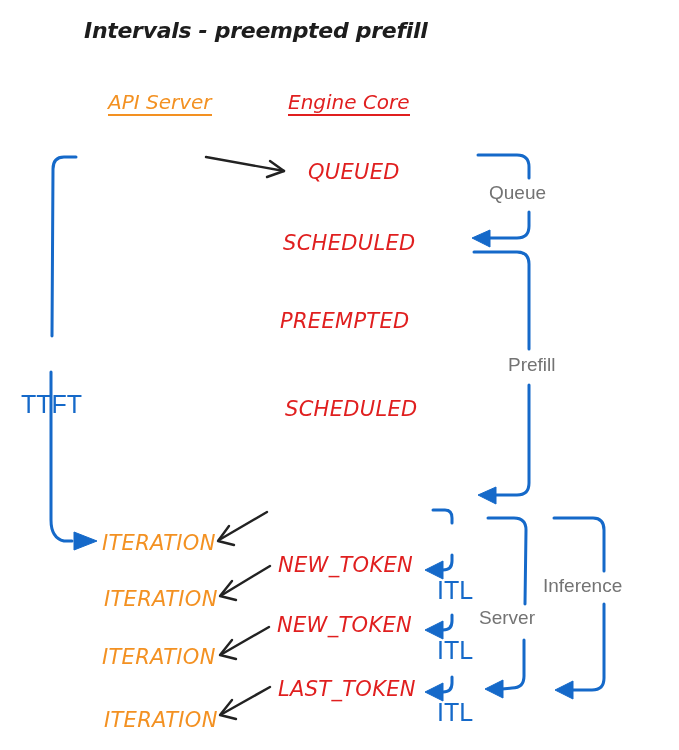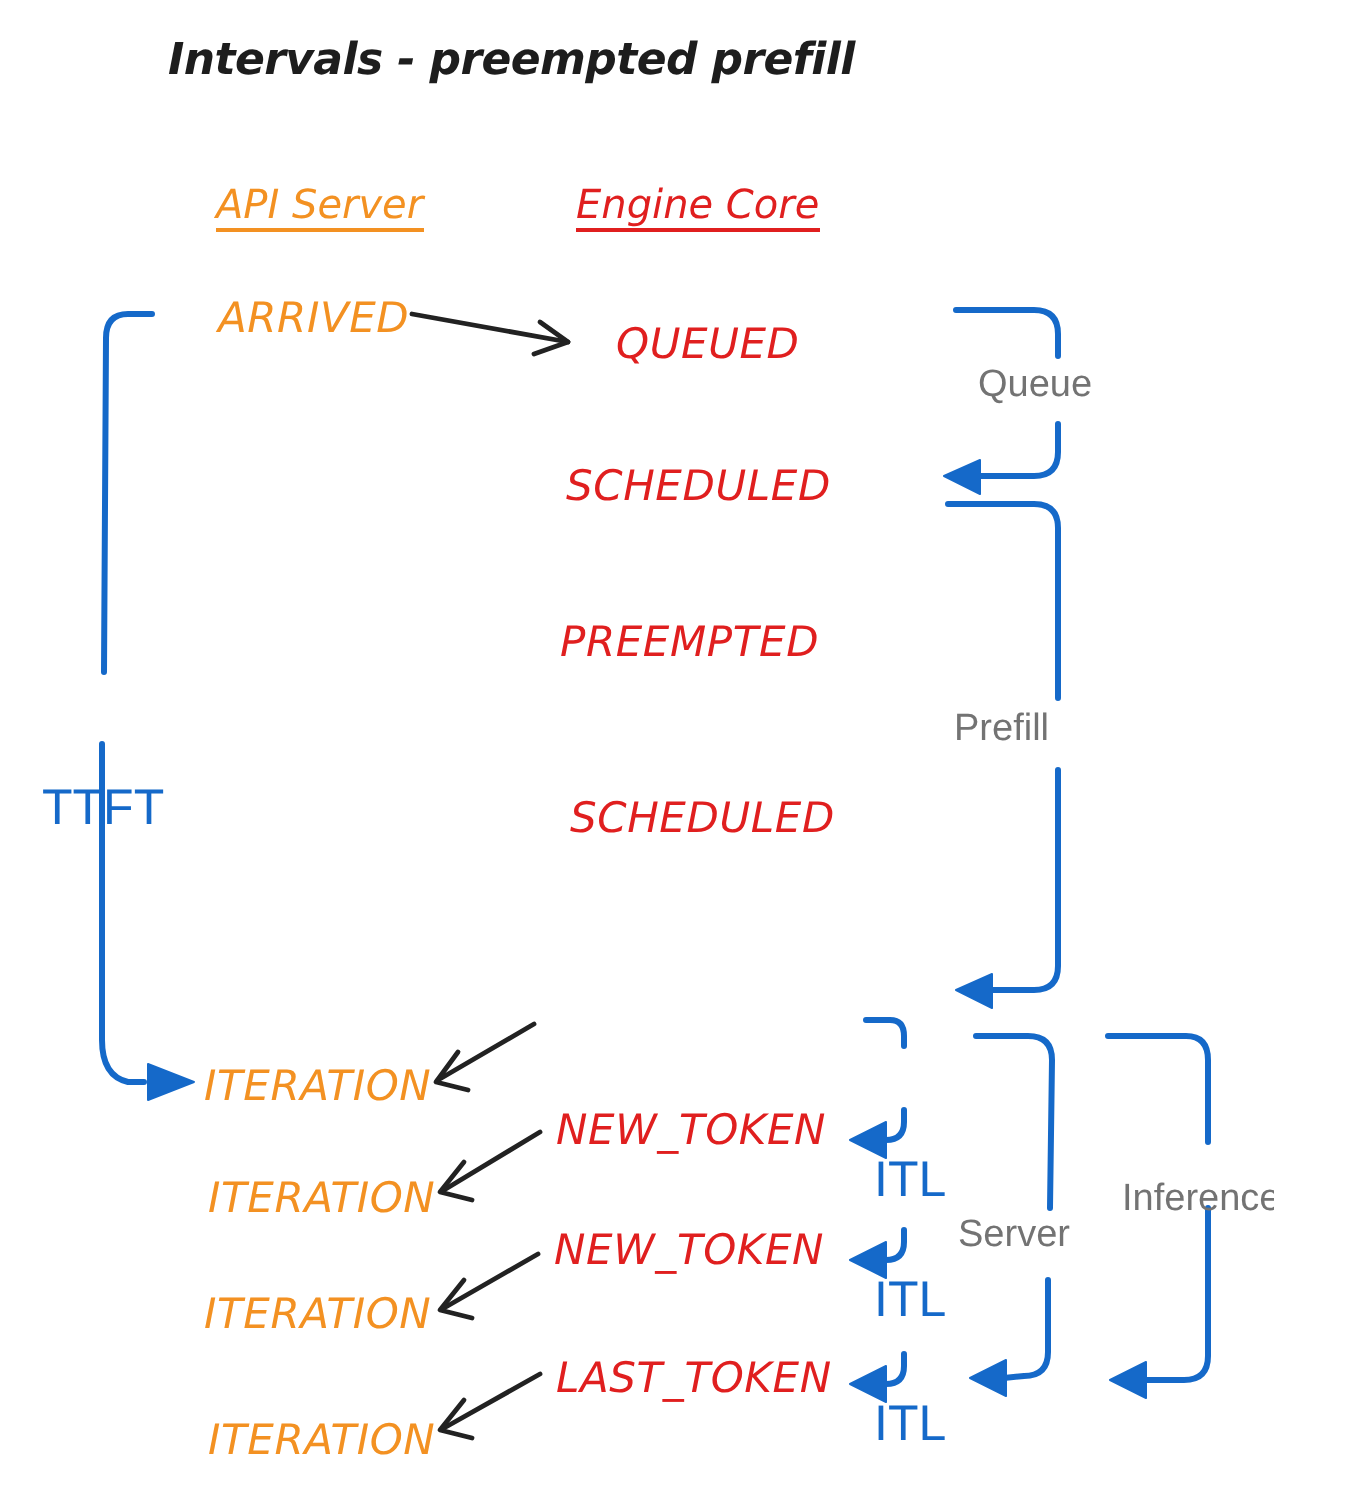--- a/index.html
+++ b/index.html
@@ -87,36 +87,35 @@
       <path class="blackstroke" d="M 270 687 L 222 714"></path>
       <path class="blackstroke" d="M 232 700 L 220 715 L 236 719"></path>
     </g>
   </svg>
 
   <span class="lbl title" style="left:84px;top:19px;">Intervals - preempted prefill</span>
 
   <span class="lbl hdr orange" style="left:108px;top:92px;">API Server</span>
   <span class="lbl hdr red" style="left:288px;top:92px;">Engine Core</span>
 
-  <span class="lbl ev orange" style="left:109px;top:148px;">ARRIVED</span>
   <span class="lbl ev orange" style="left:102px;top:532px;">ITERATION</span>
   <span class="lbl ev orange" style="left:104px;top:588px;">ITERATION</span>
   <span class="lbl ev orange" style="left:102px;top:646px;">ITERATION</span>
   <span class="lbl ev orange" style="left:104px;top:709px;">ITERATION</span>
 
   <span class="lbl ev red" style="left:308px;top:161px;">QUEUED</span>
   <span class="lbl ev red" style="left:283px;top:232px;">SCHEDULED</span>
   <span class="lbl ev red" style="left:280px;top:310px;">PREEMPTED</span>
   <span class="lbl ev red" style="left:285px;top:398px;">SCHEDULED</span>
   <span class="lbl ev red" style="left:278px;top:554px;">NEW_TOKEN</span>
   <span class="lbl ev red" style="left:277px;top:614px;">NEW_TOKEN</span>
   <span class="lbl ev red" style="left:278px;top:678px;">LAST_TOKEN</span>
 
   <span class="lbl ivl-sm" style="left:21px;top:343px;">TTFT</span>
   <span class="lbl ivl" style="left:489px;top:183px;">Queue</span>
-  <span class="lbl ivl" style="left:477px;top:355px;">Prefill</span>
+  <span class="lbl ivl" style="left:508px;top:355px;">Prefill</span>
   <span class="lbl ivl-sm" style="left:437px;top:529px;">ITL</span>
   <span class="lbl ivl-sm" style="left:437px;top:589px;">ITL</span>
   <span class="lbl ivl-sm" style="left:437px;top:651px;">ITL</span>
   <span class="lbl ivl" style="left:479px;top:608px;">Server</span>
-  <span class="lbl ivl" style="left:561px;top:576px;margin-top:14px;">Inference</span>
+  <span class="lbl ivl" style="left:543px;top:576px;">Inference</span>
 
 </div>
 
 </body></html>

